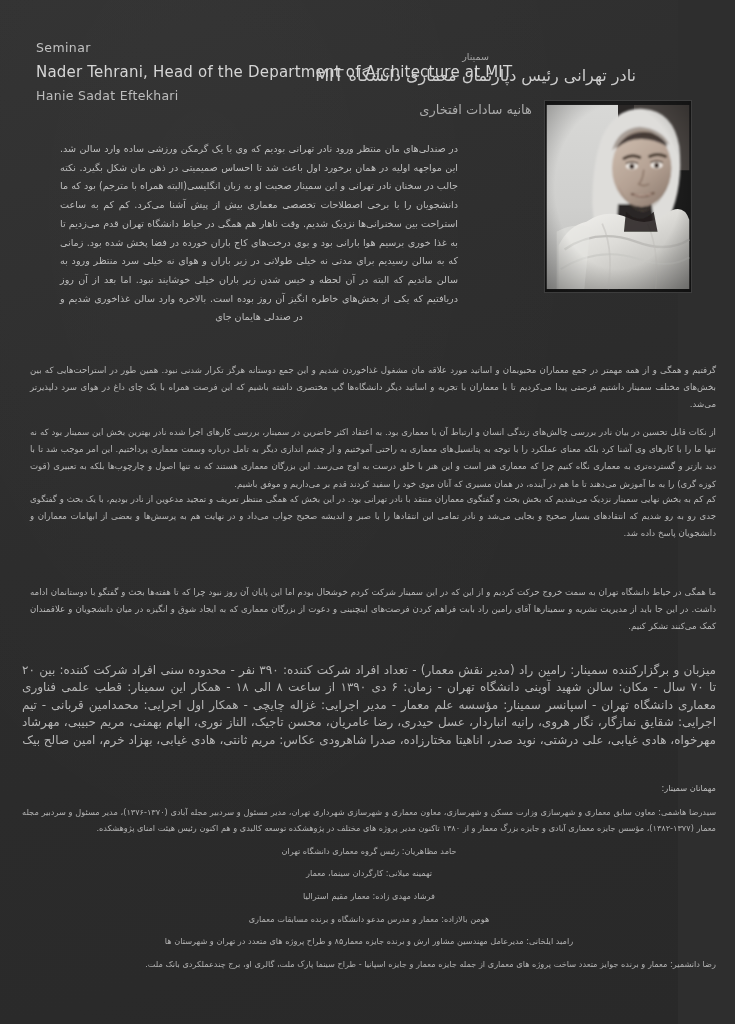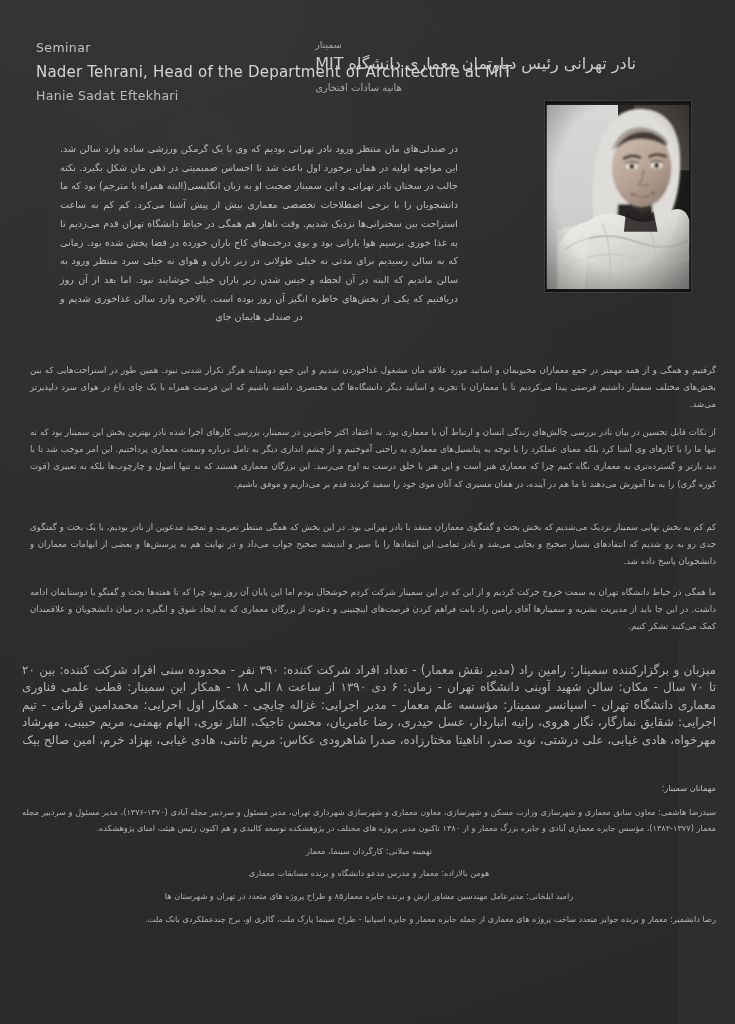--- a/index.html
+++ b/index.html
@@ -51,39 +51,39 @@
     font-size: 12.5px;
     color: #bdbdbd;
     letter-spacing: 0.3px;
     line-height: 21px;
     margin-top: 1px;
   }
 
   .header-fa {
     position: absolute;
     right: 42px;
-    top: 36px;
-    text-align: left;
+    top: 48px;
+    text-align: center;
     direction: rtl;
   }
   .fa-hdr1 {
     font-size: 9.5px;
     color: #a8a8a8;
     line-height: 17px;
   }
   .fa-hdr2 {
     font-size: 16px;
     color: #cdcdcd;
     line-height: 22px;
   }
   .fa-hdr3 {
-    font-size: 10px;
+    font-size: 13px;
     color: #aaaaaa;
     line-height: 17px;
-    margin-top: 4px;
+    margin-top: 14px;
   }
 
   
   .portrait {
     position: absolute;
     left: 544px;
     top: 100px;
     width: 148px;
     height: 193px;
     overflow: hidden;
@@ -251,32 +251,34 @@
   <div class="body-col-narrow">در صندلی‌های مان منتظر ورود نادر تهرانی بودیم که وی با یک گرمکن ورزشی ساده وارد سالن شد. این مواجهه اولیه در همان برخورد اول باعث شد تا احساس صمیمیتی در ذهن مان شکل بگیرد. نکته جالب در سخنان نادر تهرانی و این سمینار صحبت او به زبان انگلیسی(البته همراه با مترجم) بود که ما دانشجویان را با برخی اصطلاحات تخصصی معماری بیش از پیش آشنا می‌کرد. کم کم به ساعت استراحت بین سخنرانی‌ها نزدیک شدیم. وقت ناهار هم همگی در حیاط دانشگاه تهران قدم می‌زدیم تا به غذا خوری برسیم هوا بارانی بود و بوی درخت‌های کاج باران خورده در فضا پخش شده بود. زمانی که به سالن رسیدیم برای مدتی نه خیلی طولانی در زیر باران و هوای نه خیلی سرد منتظر ورود به سالن ماندیم که البته در آن لحظه و خیس شدن زیر باران خیلی خوشایند نبود. اما بعد از آن روز دریافتیم که یکی از بخش‌های خاطره انگیز آن روز بوده است. بالاخره وارد سالن غذاخوری شدیم و در صندلی هایمان جای</div>
 
   <div class="body-wide" style="top:362px;">
     <p>گرفتیم و همگی و از همه مهمتر در جمع معماران محبوبمان و اساتید مورد علاقه مان مشغول غذاخوردن شدیم و این جمع دوستانه هرگز تکرار شدنی نبود. همین طور در استراحت‌هایی که بین بخش‌های مختلف سمینار داشتیم فرصتی پیدا می‌کردیم تا با معماران با تجربه و اساتید دیگر دانشگاه‌ها گپ مختصری داشته باشیم که این فرصت همراه با یک چای داغ در هوای سرد دلپذیرتر می‌شد.</p>
   </div>
 
   <div class="body-wide" style="top:424px;">
     <p>از نکات قابل تحسین در بیان نادر بررسی چالش‌های زندگی انسان و ارتباط آن با معماری بود. به اعتقاد اکثر حاضرین در سمینار، بررسی کارهای اجرا شده نادر بهترین بخش این سمینار بود که نه تنها ما را با کارهای وی آشنا کرد بلکه معنای عملکرد را با توجه به پتانسیل‌های معماری به راحتی آموختیم و از چشم اندازی دیگر به تامل درباره وسعت معماری پرداختیم. این امر موجب شد تا با دید بازتر و گسترده‌تری به معماری نگاه کنیم چرا که معماری هنر است و این هنر با خلق درست به اوج می‌رسد. این بزرگان معماری هستند که نه تنها اصول و چارچوب‌ها بلکه به تعبیری (قوت کوزه گری) را به ما آموزش می‌دهند تا ما هم در آینده، در همان مسیری که آنان موی خود را سفید کردند قدم بر می‌داریم و موفق باشیم.</p>
   </div>
 
-  <div class="body-wide" style="top:519px;">
+  <div class="body-wide" style="top:491px;">
     <p>کم کم به بخش نهایی سمینار نزدیک می‌شدیم که بخش بحث و گفتگوی معماران منتقد با نادر تهرانی بود. در این بخش که همگی منتظر تعریف و تمجید مدعوین از نادر بودیم، با یک بحث و گفتگوی جدی رو به رو شدیم که انتقادهای بسیار صحیح و بجایی می‌شد و نادر تمامی این انتقادها را با صبر و اندیشه صحیح جواب می‌داد و در نهایت هم به پرسش‌ها و بعضی از ابهامات معماران و دانشجویان پاسخ داده شد.</p>
   </div>
 
   <div class="body-wide" style="top:584px;">
     <p>ما همگی در حیاط دانشگاه تهران به سمت خروج حرکت کردیم و از این که در این سمینار شرکت کردم خوشحال بودم اما این پایان آن روز نبود چرا که تا هفته‌ها بحث و گفتگو با دوستانمان ادامه داشت. در این جا باید از مدیریت نشریه و سمینارها آقای رامین راد بابت فراهم کردن فرصت‌های اینچنینی و دعوت از بزرگان معماری که به ایجاد شوق و انگیزه در میان دانشجویان و علاقمندان کمک می‌کنند تشکر کنیم.</p>
   </div>
 
   <div class="details" style="top:662px;">میزبان و برگزارکننده سمینار: رامین راد (مدیر نقش معمار) - تعداد افراد شرکت کننده: ۳۹۰ نفر - محدوده سنی افراد شرکت کننده: بین ۲۰ تا ۷۰ سال - مکان: سالن شهید آوینی دانشگاه تهران - زمان: ۶ دی ۱۳۹۰ از ساعت ۸ الی ۱۸ - همکار این سمینار: قطب علمی فناوری معماری دانشگاه تهران - اسپانسر سمینار: مؤسسه علم معمار - مدیر اجرایی: غزاله چایچی - همکار اول اجرایی: محمدامین قربانی - تیم اجرایی: شقایق نمازگار، نگار هروی، رانیه انباردار، عسل حیدری، رضا عامریان، محسن تاجیک، الناز نوری، الهام بهمنی، مریم حبیبی، مهرشاد مهرخواه، هادی غیابی، علی درشتی، نوید صدر، اناهیتا مختارزاده، صدرا شاهرودی عکاس: مریم ثانتی، هادی غیابی، بهزاد خرم، امین صالح بیک</div>
 
   <div class="guests" style="top:780px;">
     <div class="g-title">مهمانان سمینار:</div>
     <div class="g-item">سیدرضا هاشمی: معاون سابق معماری و شهرسازی وزارت مسکن و شهرسازی، معاون معماری و شهرسازی شهرداری تهران، مدیر مسئول و سردبیر مجله آبادی (۱۳۷۰-۱۳۷۶)، مدیر مسئول و سردبیر مجله معمار (۱۳۷۷-۱۳۸۲)، مؤسس جایزه معماری آبادی و جایزه بزرگ معمار و از ۱۳۸۰ تاکنون مدیر پروژه های مختلف در پژوهشکده توسعه کالبدی و هم اکنون رئیس هیئت امنای پژوهشکده.</div>
+    <div class="g-item short">حامد مظاهریان: رئیس گروه معماری دانشگاه تهران</div>
     <div class="g-item short">تهمینه میلانی: کارگردان سینما، معمار</div>
+    <div class="g-item short">فرشاد مهدی زاده: معمار مقیم استرالیا</div>
     <div class="g-item short">هومن بالازاده: معمار و مدرس مدعو دانشگاه و برنده مسابقات معماری</div>
     <div class="g-item short">رامبد ایلخانی: مدیرعامل مهندسین مشاور ارش و برنده جایزه معمار۸۵ و طراح پروژه های متعدد در تهران و شهرستان ها</div>
     <div class="g-item">رضا دانشمیر: معمار و برنده جوایز متعدد ساخت پروژه های معماری از جمله جایزه معمار و جایزه اسپانیا - طراح سینما پارک ملت، گالری او، برج چندعملکردی بانک ملت.</div>
   </div>
 
 </div>
 
 </body></html>

